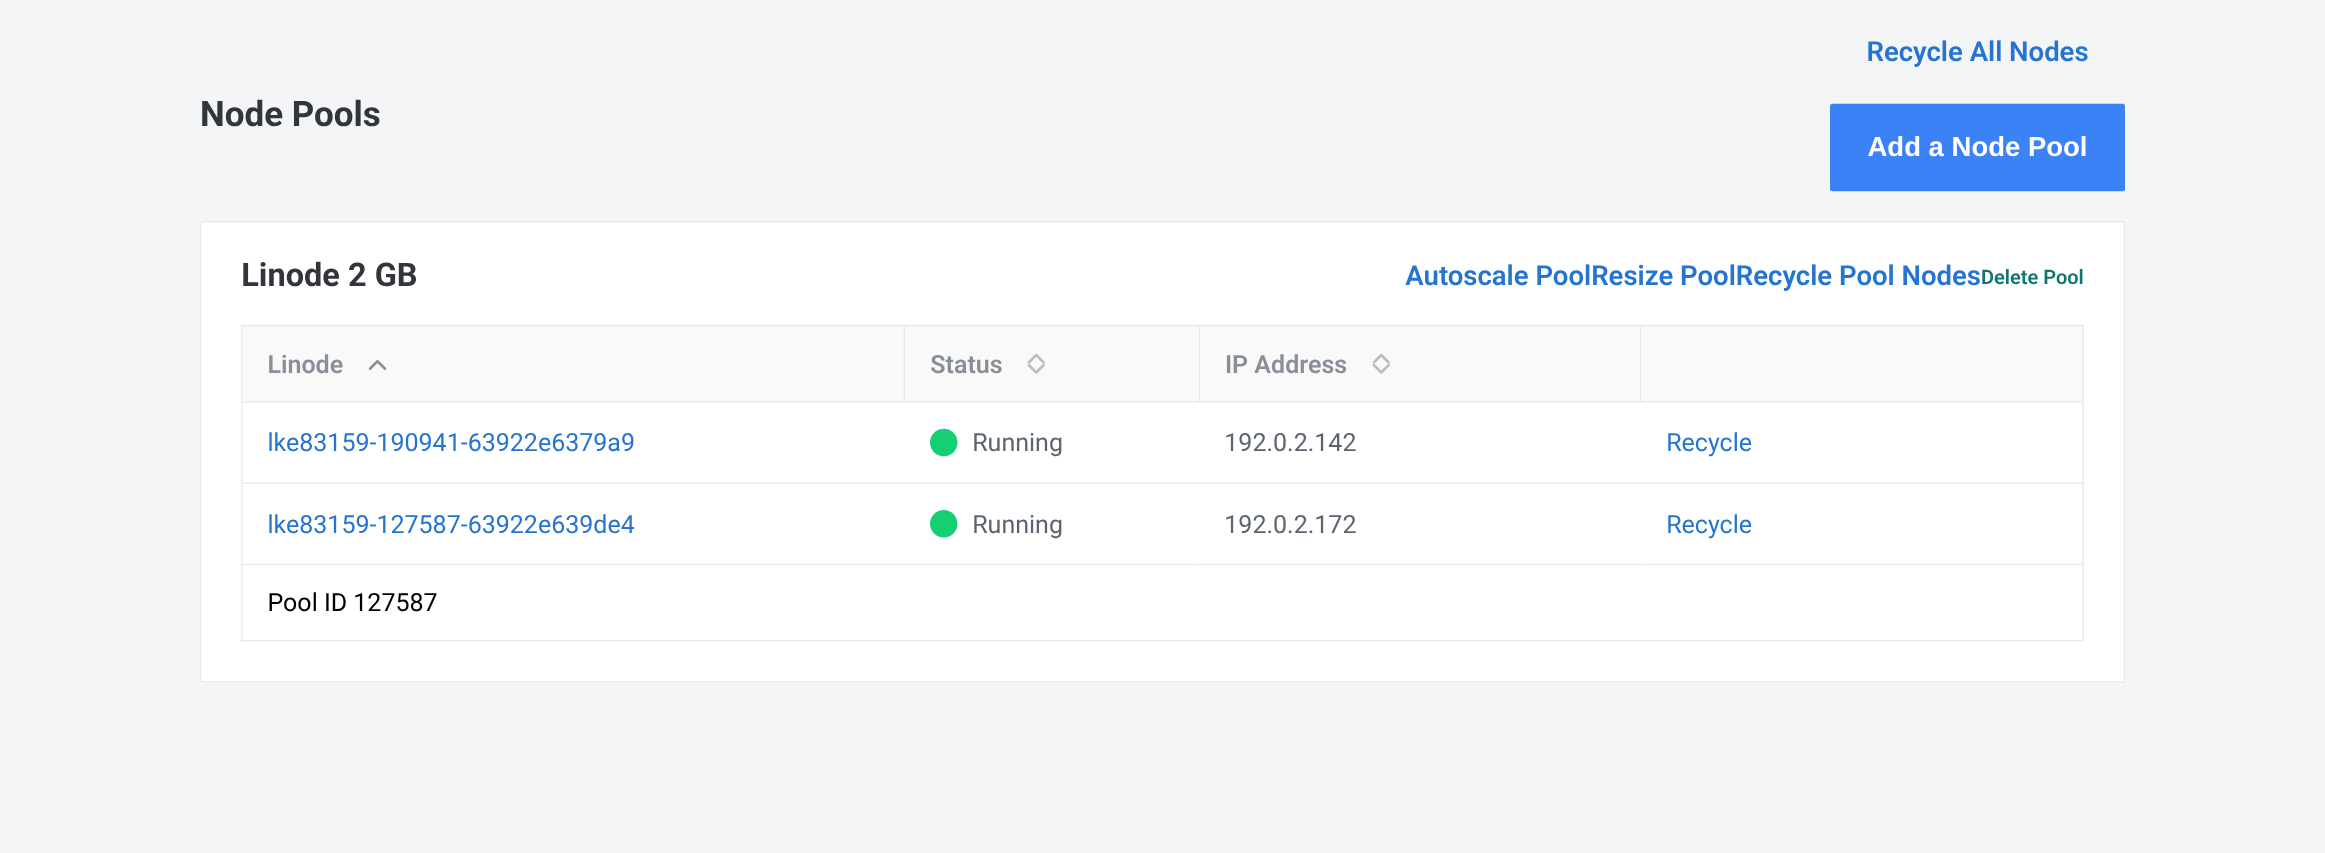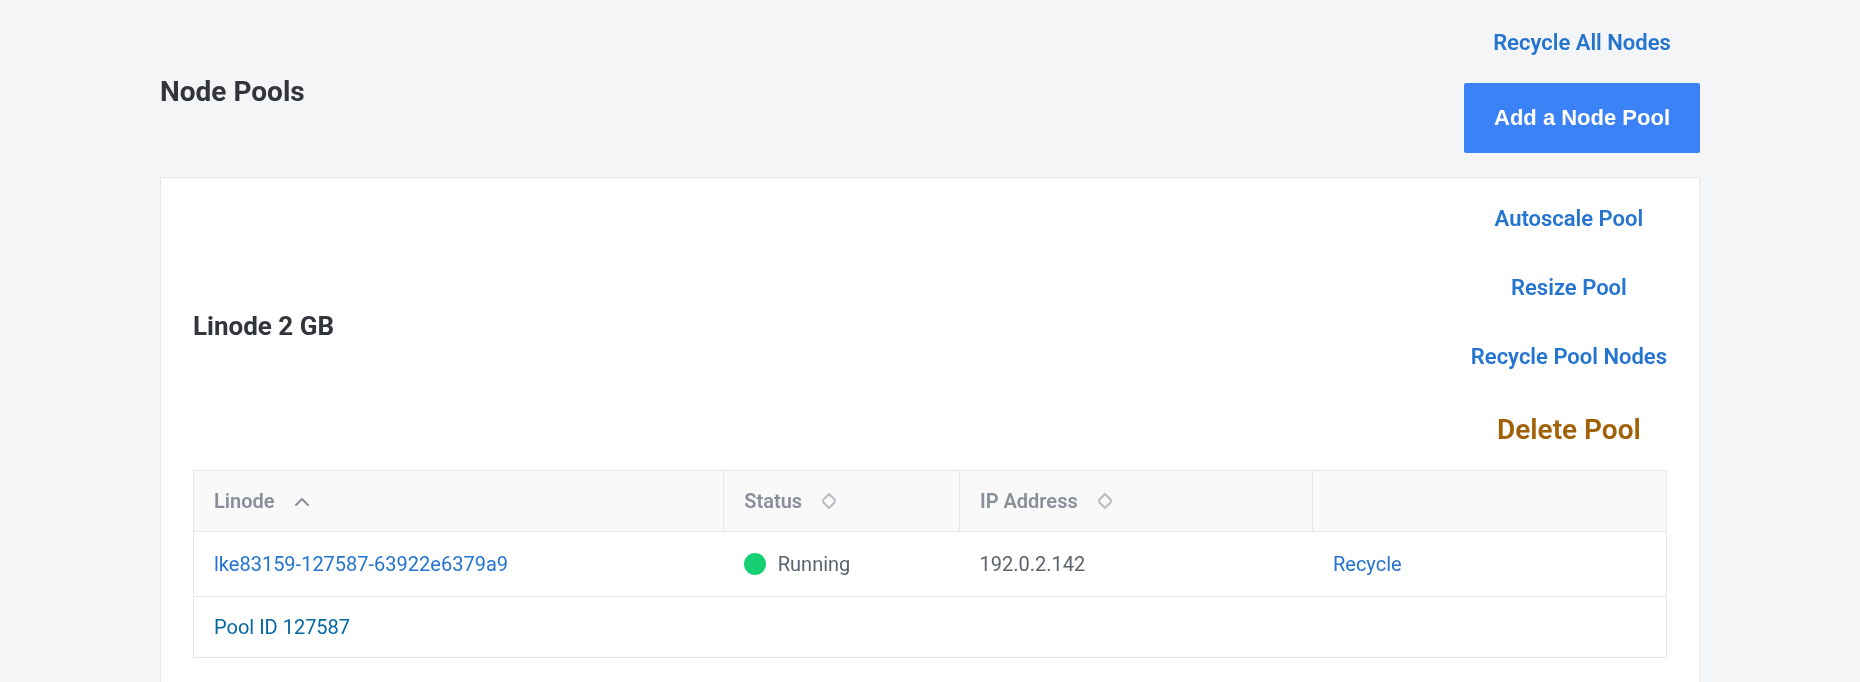--- a/index.html
+++ b/index.html
@@ -64,32 +64,30 @@
       margin-bottom: 24px;
     }
     .pool-name {
       font-size: 26px;
       font-weight: 700;
       color: #32363c;
     }
     .pool-actions {
       display: flex;
       align-items: center;
-      gap: 44px;
-      flex-direction: column;
     }
     .pool-action-link {
       color: #2575d0;
       font-size: 22px;
       font-weight: 600;
       cursor: pointer;
     }
     .pool-action-disabled {
-      color: #a16207;
-      font-size: 28px;
+      color: #0f766e;
+      font-size: 16px;
       font-weight: 600;
       cursor: not-allowed;
     }
     .table {
       width: 100%;
       border: 1px solid #e7e7e7;
       border-collapse: collapse;
     }
     .table thead tr {
       background-color: #f9f9f9;
@@ -149,21 +147,21 @@
     .action-cell {
     }
     .recycle-link {
       color: #2575d0;
       font-weight: 400;
       cursor: pointer;
     }
     .footer-row td {
       padding: 18px 20px;
       font-size: 20px;
-      color: #0369a1;
+      color: #000000;
     }
     .col-linode { width: 36%; }
     .col-status { width: 16%; }
     .col-ip { width: 24%; }
     .col-action { width: 24%; }
   </style>
 </head>
 <body>
 
 <div class="page-container">
@@ -224,29 +222,40 @@
                     <path d="M1 1 L7 7 L13 1" stroke="#b8bdc4" stroke-width="2" fill="none" stroke-linecap="round" stroke-linejoin="round"></path>
                   </svg>
               </span>
             </div>
           </th>
           <th class="col-action"></th>
         </tr>
       </thead>
       <tbody>
         <tr>
-          <td><span class="node-link">lke83159-127587-63922e6379a9</span></td>
+          <td><span class="node-link">lke83159-190941-63922e6379a9</span></td>
           <td>
             <div class="status-cell">
               <span class="status-dot"></span>
               <span>Running</span>
             </div>
           </td>
           <td>192.0.2.142</td>
           <td class="action-cell"><span class="recycle-link">Recycle</span></td>
         </tr>
+        <tr>
+          <td><span class="node-link">lke83159-127587-63922e639de4</span></td>
+          <td>
+            <div class="status-cell">
+              <span class="status-dot"></span>
+              <span>Running</span>
+            </div>
+          </td>
+          <td>192.0.2.172</td>
+          <td class="action-cell"><span class="recycle-link">Recycle</span></td>
+        </tr>
         <tr class="footer-row">
           <td colspan="4">Pool ID 127587</td>
         </tr>
       </tbody>
     </table>
   </div>
 </div>
 
 </body></html>

